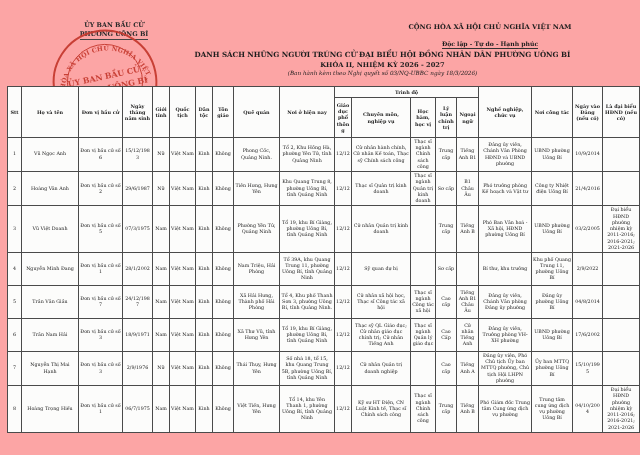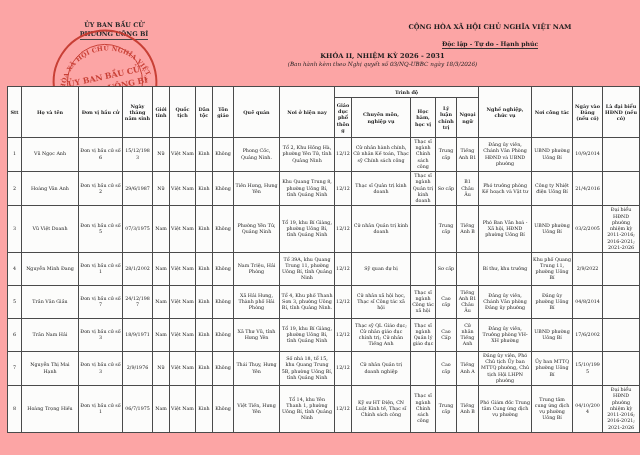--- a/index.html
+++ b/index.html
@@ -56,21 +56,22 @@
     <div>ỦY BAN BẦU CỬ</div>
     <div><span class="u">PHƯỜNG UÔNG BÍ</span></div>
   </div>
 
   <div class="hdr-right">
     <div class="l1">CỘNG HÒA XÃ HỘI CHỦ NGHĨA VIỆT NAM</div>
     <div><span class="l2">Độc lập - Tự do - Hạnh phúc</span></div>
   </div>
 
   <div class="title">
-    <div class="t2">KHÓA II, NHIỆM KỲ 2026 - 2031</div>
+    <div class="t1">DANH SÁCH NHỮNG NGƯỜI TRÚNG CỬ ĐẠI BIỂU HỘI ĐỒNG NHÂN DÂN PHƯỜNG UÔNG BÍ</div>
+    <div class="t2">KHÓA II, NHIỆM KỲ 2026 - 2027</div>
     <div class="t3">(Ban hành kèm theo Nghị quyết số 03/NQ-UBBC ngày 18/3/2026)</div>
   </div>
 
   <div class="stamp-wrap">
     <svg viewBox="0 0 120 120">
       <circle cx="60" cy="60" r="56" fill="none" stroke="#c5392e" stroke-width="2.2"></circle>
       <circle cx="60" cy="60" r="41" fill="none" stroke="#c5392e" stroke-width="1"></circle>
       <defs>
         <path id="arcTop" d="M 13.5 66 A 47 47 0 0 1 106.5 66" fill="none"></path>
         <path id="arcBot" d="M 20 76 A 44 44 0 0 0 100 76" fill="none"></path>

